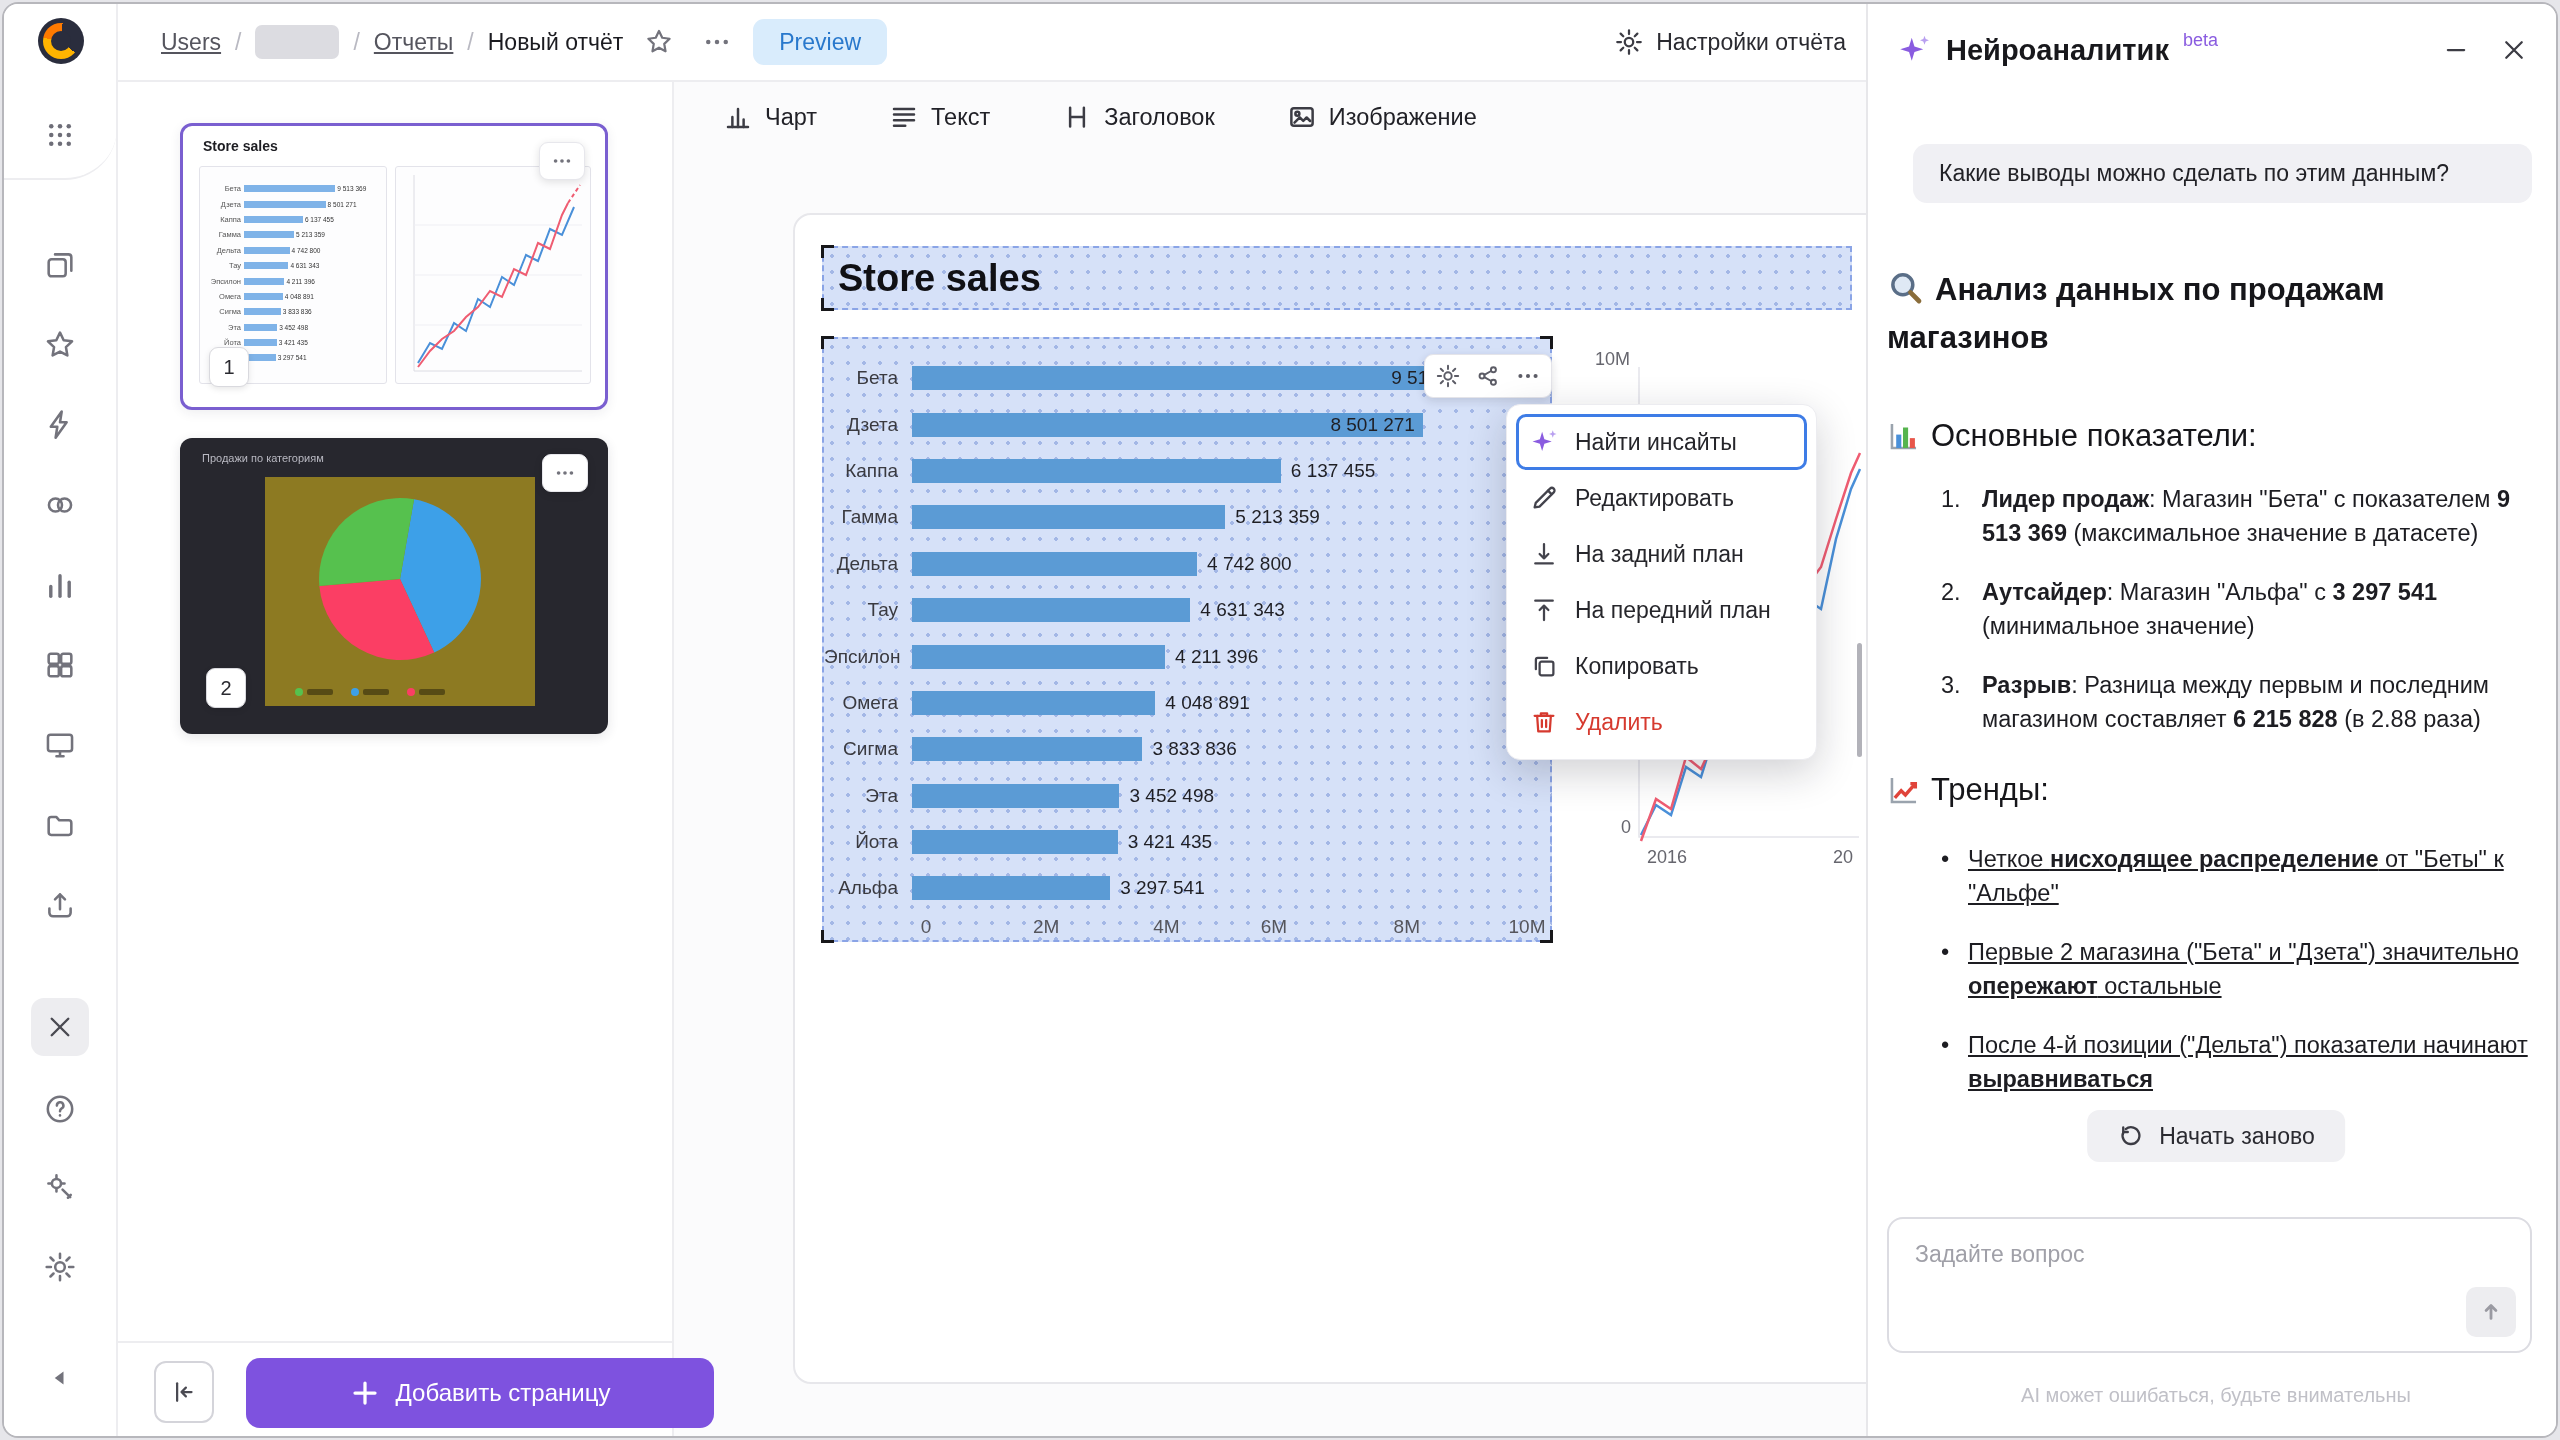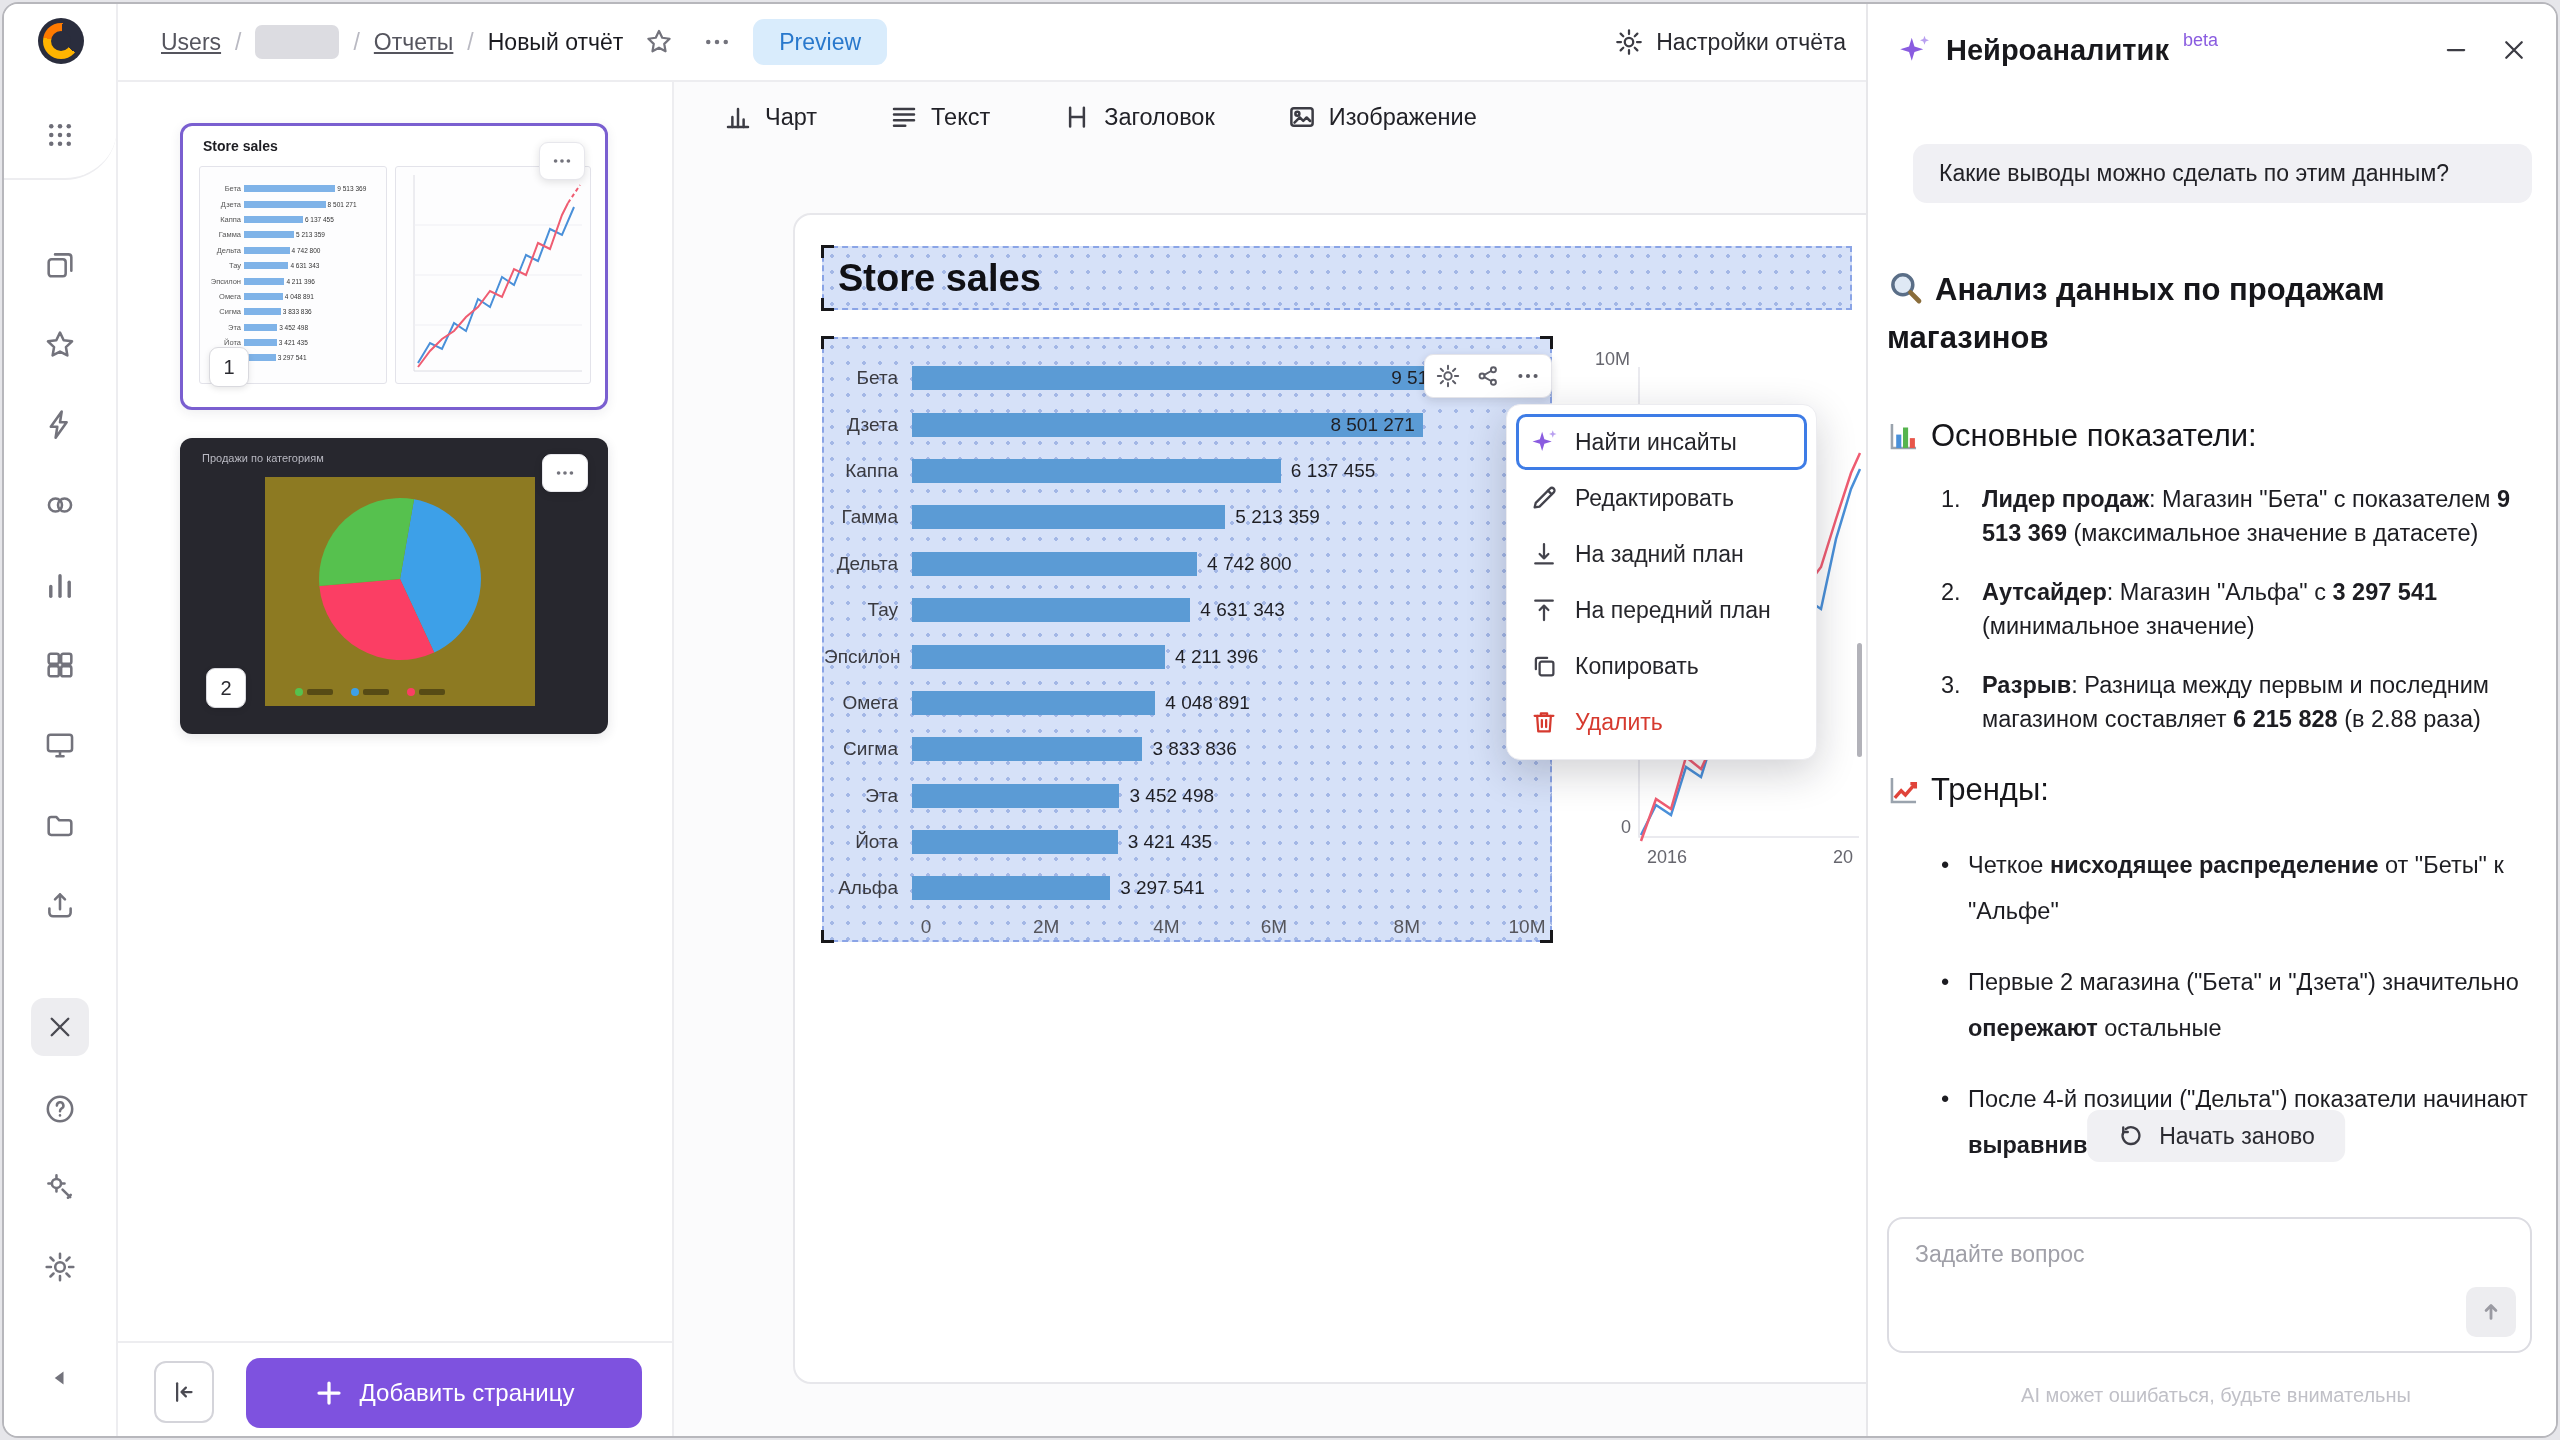--- a/index.html
+++ b/index.html
@@ -34,21 +34,21 @@
   .thumb2-title{position:absolute;left:22px;top:14px;font-size:11px;color:#b9b9c2;}
   .pie-area{position:absolute;left:85px;top:39px;width:270px;height:229px;background:#8d7a22;}
   .pie-legend{position:absolute;left:30px;bottom:10px;display:flex;gap:18px;align-items:center;}
   .leg{display:flex;align-items:center;gap:4px;}
   .leg i{width:8px;height:8px;border-radius:50%;display:block;}
   .leg b{width:26px;height:6px;background:rgba(0,0,0,.38);display:block;border-radius:2px;}
   .thumb-dots{position:absolute;right:20px;top:16px;width:46px;height:38px;background:#fff;border:1px solid #e7e7ec;border-radius:9px;display:flex;align-items:center;justify-content:center;box-shadow:0 2px 8px rgba(0,0,0,.12);}
   .page-badge{position:absolute;left:26px;bottom:20px;width:40px;height:40px;background:#fff;border:1.5px solid #d9d9de;border-radius:9px;display:flex;align-items:center;justify-content:center;font-size:20px;color:#2a2a30;box-shadow:0 2px 6px rgba(0,0,0,.1);}
   .pages-footer-line{position:absolute;left:0;right:0;top:1259px;border-top:2px solid #ededf0;}
   .collapse-btn{position:absolute;left:36px;top:1279px;width:60px;height:62px;border:2px solid #d4d4da;border-radius:12px;background:#fff;display:flex;align-items:center;justify-content:center;}
-  .add-page-btn{position:absolute;left:128px;top:1276px;width:396px;height:70px;border-radius:14px;background:#7e52df;color:#fff;display:flex;align-items:center;justify-content:center;gap:16px;font-size:24px;}
+  .add-page-btn{position:absolute;left:128px;top:1276px;width:468px;height:70px;border-radius:14px;background:#7e52df;color:#fff;display:flex;align-items:center;justify-content:center;gap:16px;font-size:24px;}
 
   
   .topbar{position:absolute;left:114px;top:0;width:1748px;height:78px;border-bottom:2px solid #ededf0;display:flex;align-items:center;padding-left:43px;gap:14px;background:#fff;z-index:15;font-size:23px;}
   .bc-sep{color:#b9b9c2;}
   .bc-link{color:#55555e;text-decoration:underline;}
   .bc-current{color:#1b1b20;font-weight:500;}
   .bc-redacted{width:84px;height:34px;background:#dcdce1;border-radius:7px;}
   .tb-icon-btn{display:flex;align-items:center;justify-content:center;width:44px;height:44px;border-radius:9px;}
   .preview-pill{height:46px;padding:0 26px;border-radius:11px;background:#d9ecfc;color:#2878cc;display:flex;align-items:center;font-size:23px;}
   .topbar-right{margin-left:auto;display:flex;align-items:center;gap:12px;padding-right:20px;color:#2a2a30;}
@@ -94,21 +94,21 @@
   .as-title{font-size:29px;font-weight:700;color:#18181c;}
   .as-beta{font-size:18px;color:#8a5ce0;position:relative;top:-10px;}
   .as-winbtn{width:44px;height:44px;display:flex;align-items:center;justify-content:center;border-radius:9px;}
   .as-bubble{position:absolute;left:45px;right:32px;top:140px;height:59px;background:#f0f0f4;border-radius:14px;display:flex;align-items:center;padding:0 26px;font-size:23px;color:#222227;}
   .ai-h1{position:absolute;left:19px;right:30px;top:262px;font-size:31px;font-weight:700;color:#16161a;line-height:48px;}
   .ai-h1 svg,.ai-h2 svg{display:inline-block;vertical-align:-7px;margin-right:10px;}
   .ai-h2{position:absolute;left:19px;right:42px;font-size:31px;font-weight:400;color:#16161a;}
   .ai-ol{position:absolute;left:73px;right:30px;top:478px;margin:0;padding:0;list-style:none;counter-reset:n;font-size:23.5px;line-height:34px;color:#1d1d22;}
   .ai-ol li{position:relative;padding-left:41px;margin-bottom:25px;counter-increment:n;}
   .ai-ol li::before{content:counter(n) ".";position:absolute;left:0;}
-  .ai-ul{position:absolute;left:73px;right:30px;top:838px;margin:0;padding:0;list-style:none;font-size:23.5px;line-height:46px;color:#1d1d22;}
+  .ai-ul{position:absolute;left:73px;right:30px;top:838px;margin:0;padding:0;list-style:none;font-size:23.5px;line-height:34px;color:#1d1d22;text-decoration:underline;}
   .ai-ul li{position:relative;padding-left:27px;margin-bottom:25px;}
   .ai-ul li::before{content:"\2022";position:absolute;left:0;}
   .restart-btn{position:absolute;left:50%;transform:translateX(-50%);top:1106px;height:52px;padding:0 30px;background:#f0f0f3;border-radius:12px;display:flex;align-items:center;gap:14px;font-size:23px;color:#2a2a30;white-space:nowrap;}
   .ask-box{position:absolute;left:19px;right:32px;top:1213px;height:136px;border:2px solid #dcdce2;border-radius:16px;}
   .ask-input{width:100%;height:76px;border:none;outline:none;resize:none;background:transparent;font-family:inherit;font-size:23px;color:#26262b;padding:22px 26px 0 26px;}
   .ask-input::placeholder{color:#a0a0a8;}
   .send-btn{position:absolute;right:14px;bottom:14px;width:50px;height:50px;background:#ededf0;border-radius:10px;display:flex;align-items:center;justify-content:center;}
   .as-disclaimer{position:absolute;left:0;right:0;top:1380px;text-align:center;font-size:20px;color:#c0c0c7;}
   b,.bold{font-weight:700;}
 </style>

